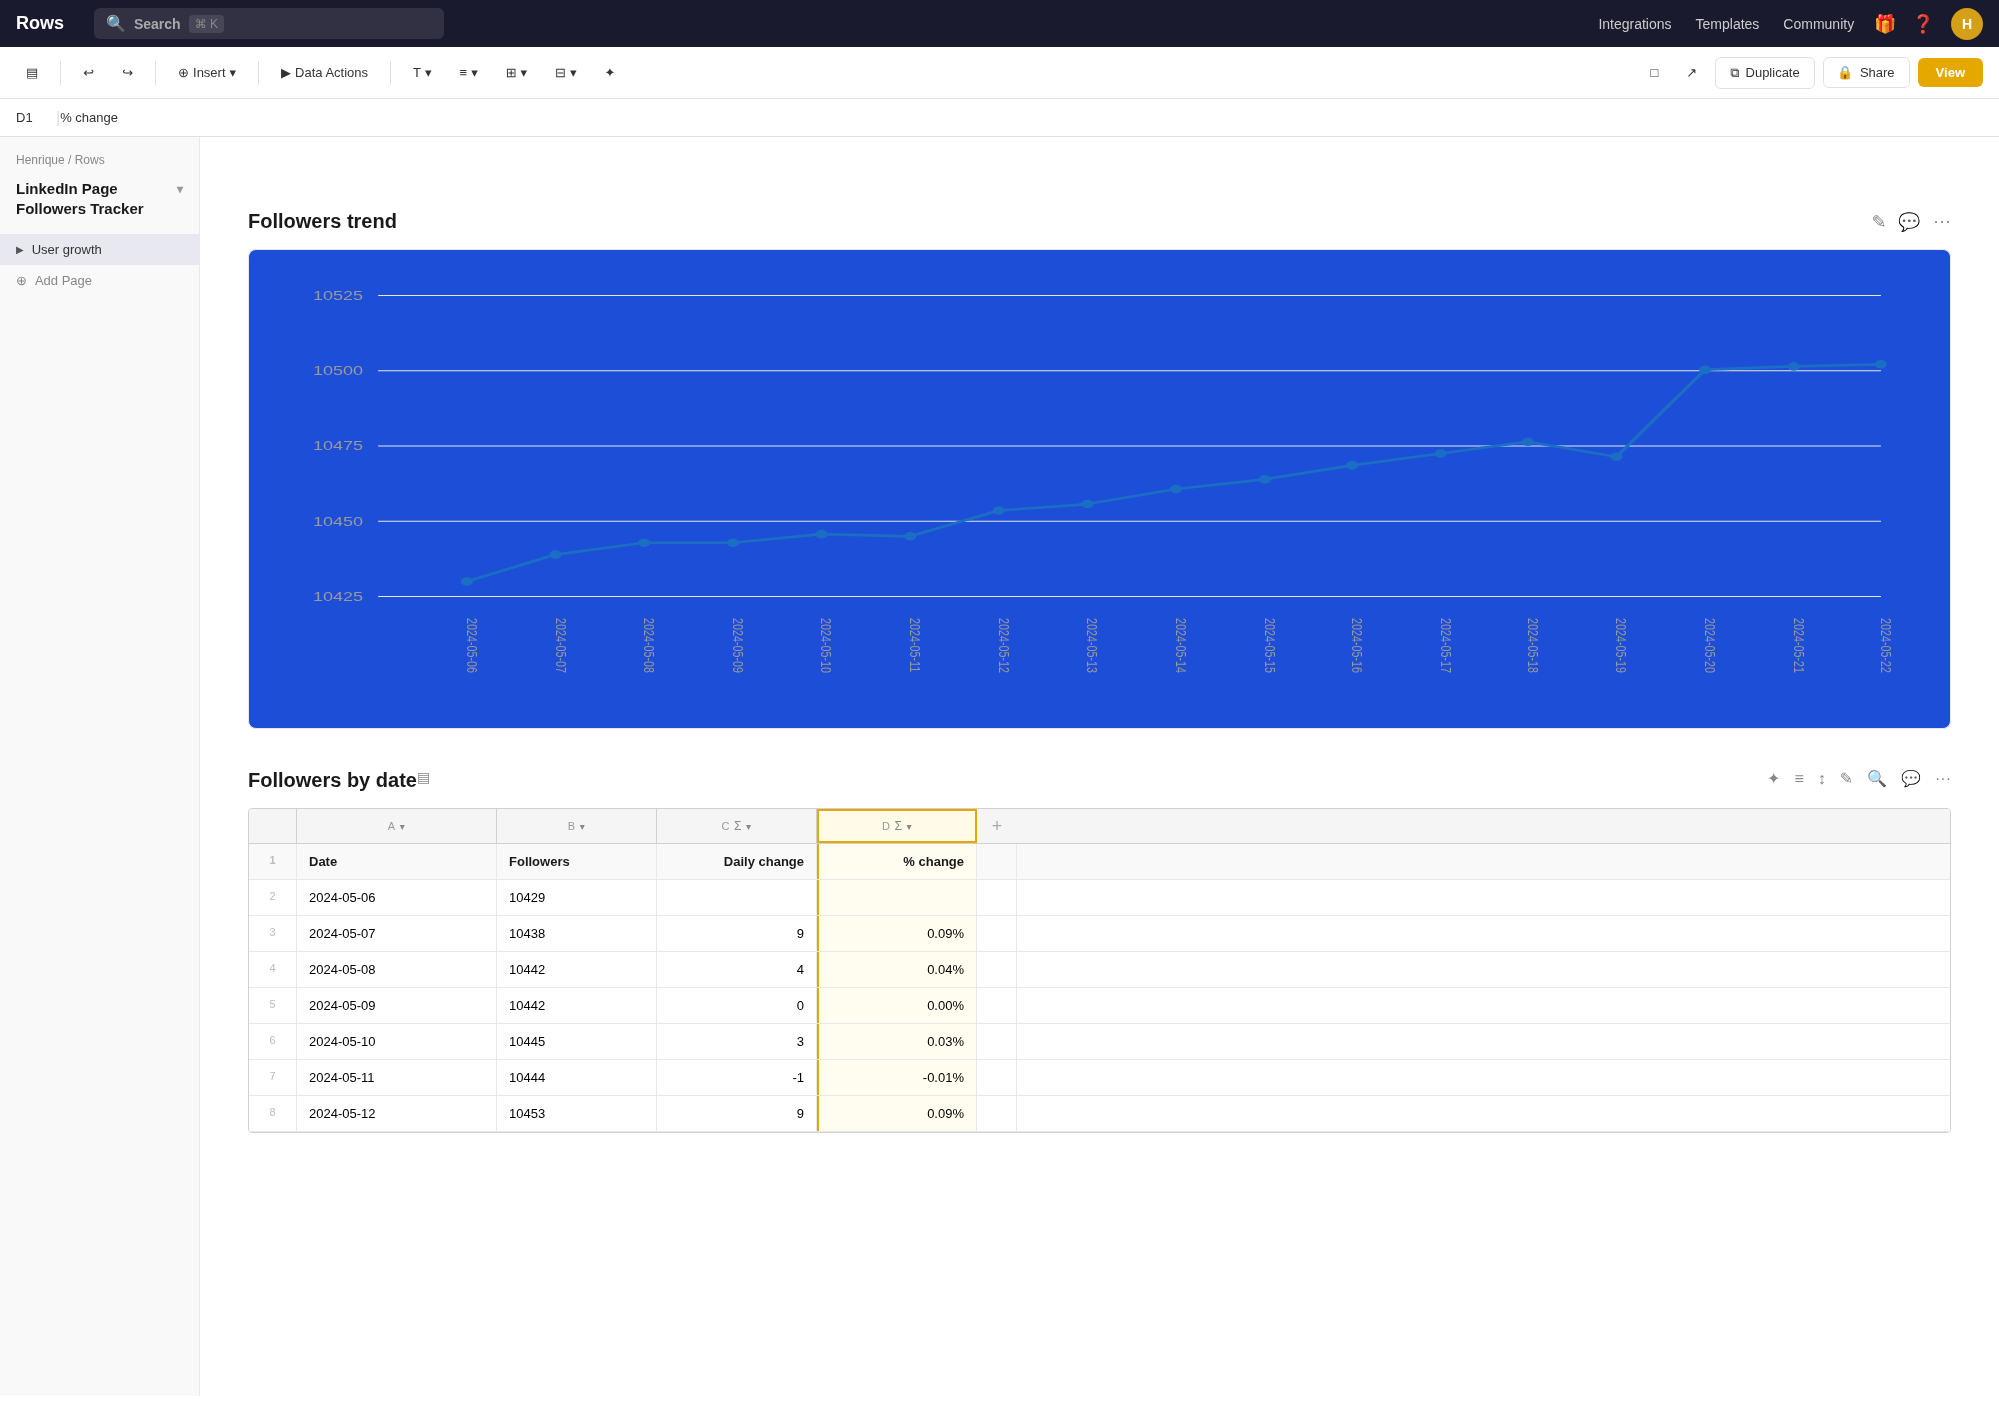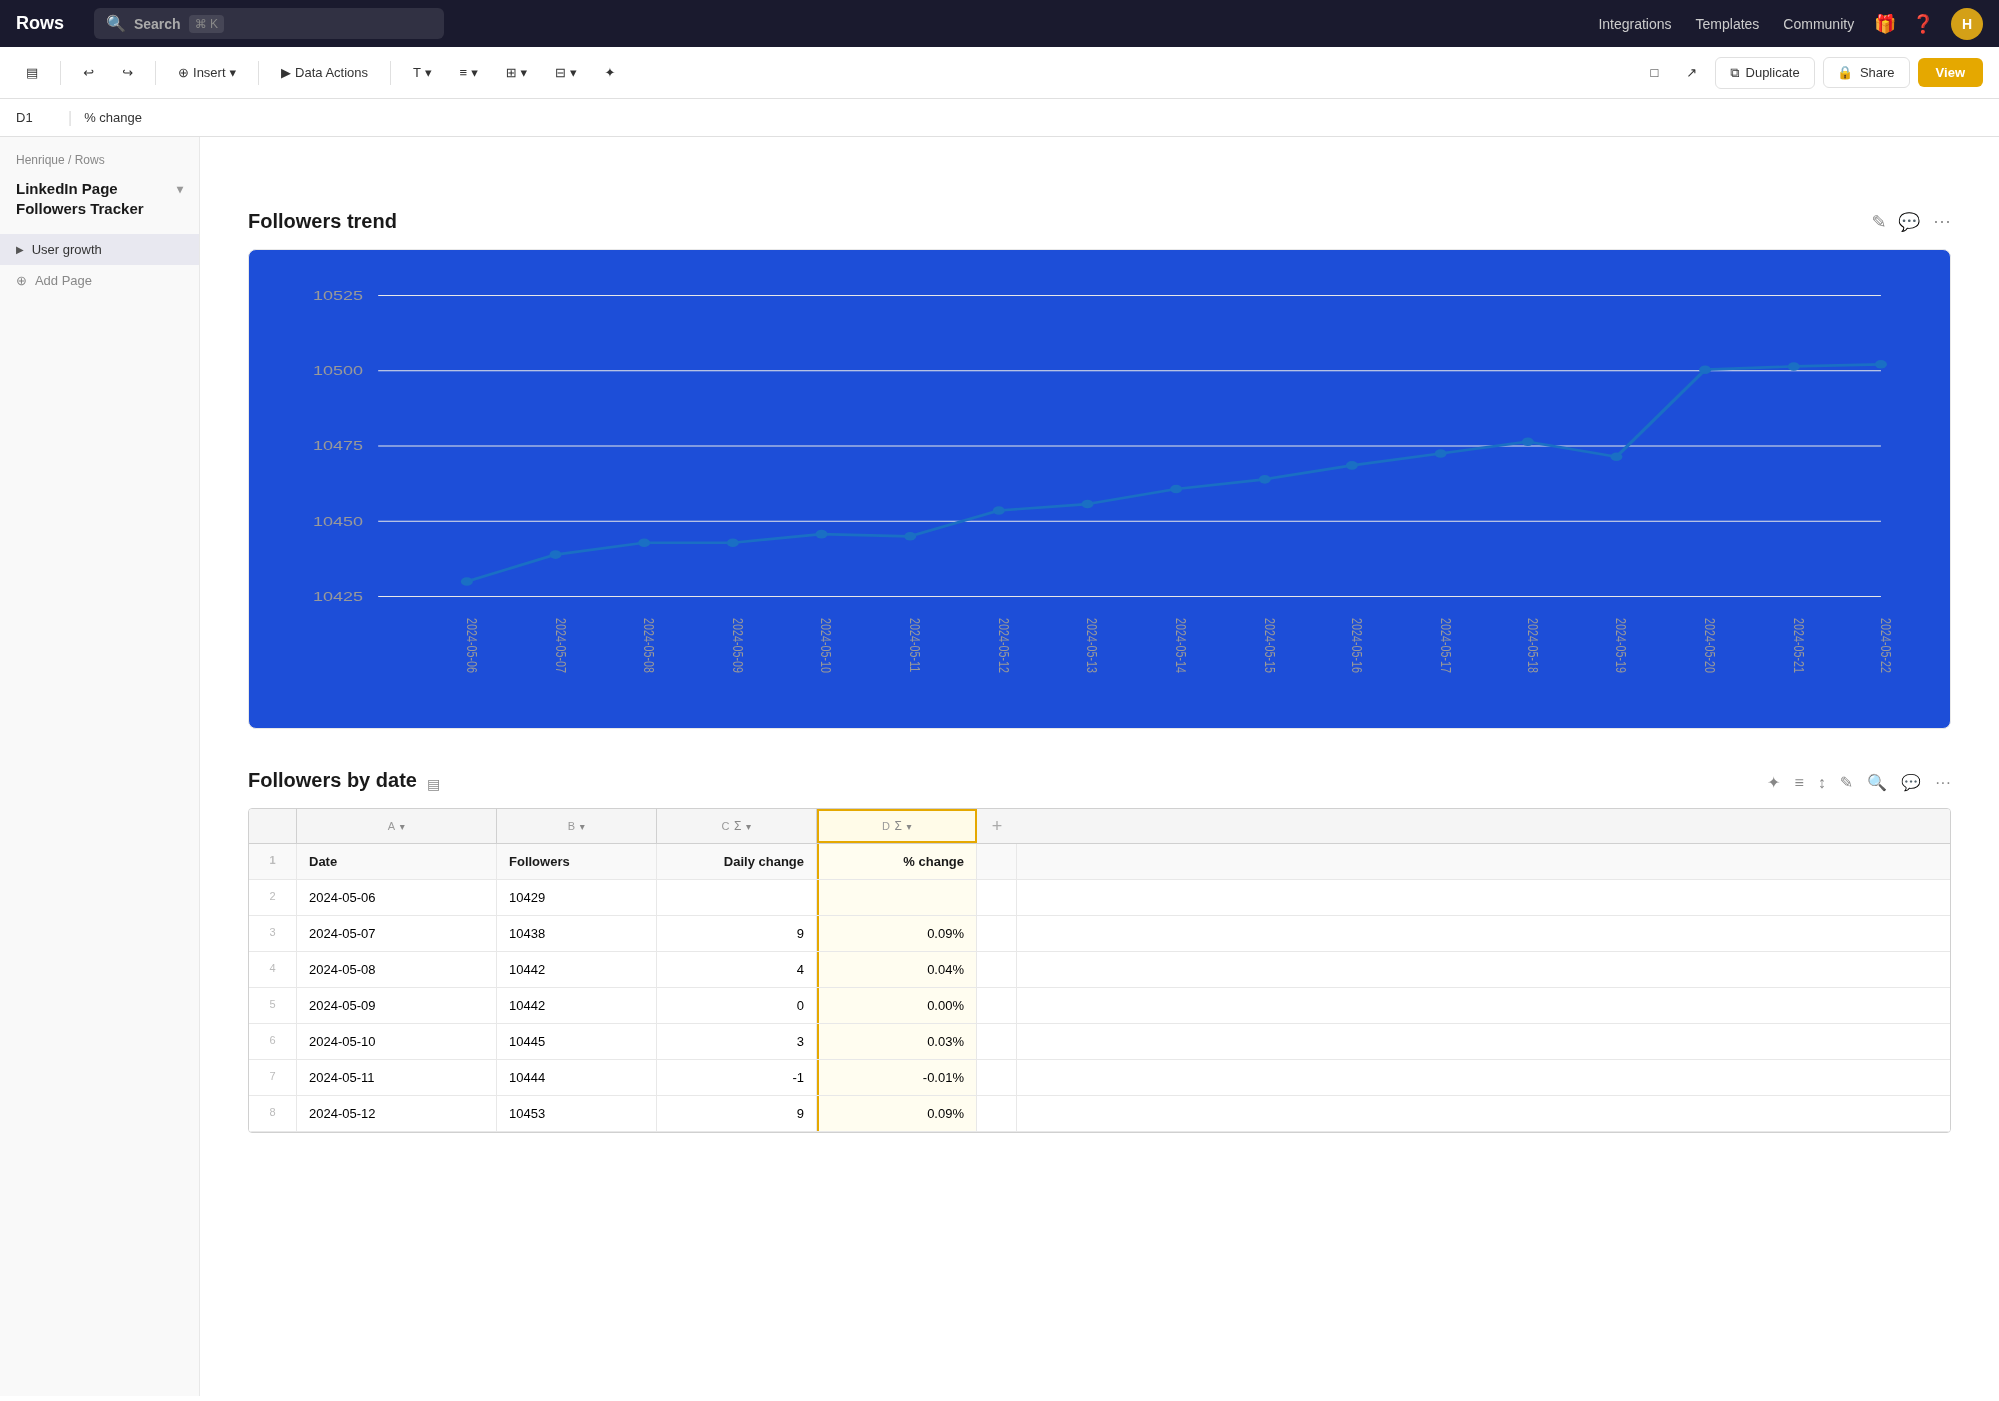--- a/index.html
+++ b/index.html
@@ -67,21 +67,21 @@
       font-size: 13px; border: 1px solid #e0e0e0; background: #fff; color: #333;
     }
     .btn-view {
       padding: 7px 18px; border-radius: 6px; cursor: pointer;
       font-size: 13px; background: #e5a800; color: #fff; border: none; font-weight: 600;
     }
 
     
     .formula-bar {
       display: flex; align-items: center; height: 38px;
-      border-bottom: 1px solid #e0e0e0; padding: 0 16px; gap: 12px; background: #fff;
+      border-bottom: 1px solid #e0e0e0; padding: 0 16px; background: #fff;
     }
     .cell-ref { font-size: 13px; color: #333; font-weight: 500; min-width: 40px; }
     .formula-text { font-size: 13px; color: #333; }
 
     
     .main-layout { display: flex; height: calc(1401px - 52px - 52px - 38px); }
 
     
     .sidebar {
       width: 200px; min-width: 200px;
@@ -123,21 +123,21 @@
     .chart-action-icon { cursor: pointer; }
 
     .chart-container {
       background: #1d4ed8; border: 1px solid #e8e8e8; border-radius: 8px;
       padding: 24px; position: relative; height: 480px;
     }
 
     
     .table-section { }
     .table-header {
-      display: flex; align-items: flex-end; gap: 10px; margin-bottom: 16px;
+      display: flex; align-items: flex-start; margin-bottom: 16px;
     }
     .table-title { font-size: 20px; font-weight: 700; color: #1a1a1a; }
     .table-icon { color: #888; font-size: 14px; cursor: pointer; }
     .table-actions { margin-left: auto; display: flex; gap: 14px; align-items: center; color: #888; font-size: 16px; }
     .table-action { cursor: pointer; }
 
     
     .spreadsheet {
       border: 1px solid #d0d0d0; border-radius: 4px; overflow: hidden;
       font-size: 13px;

